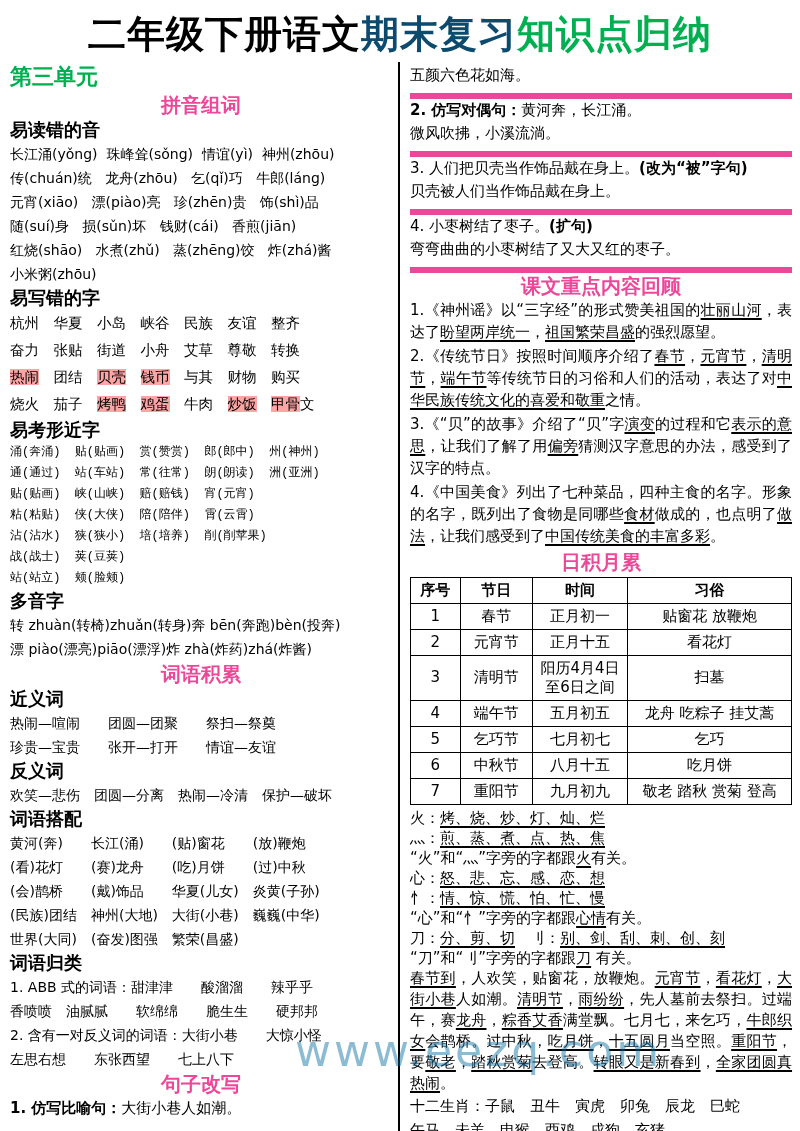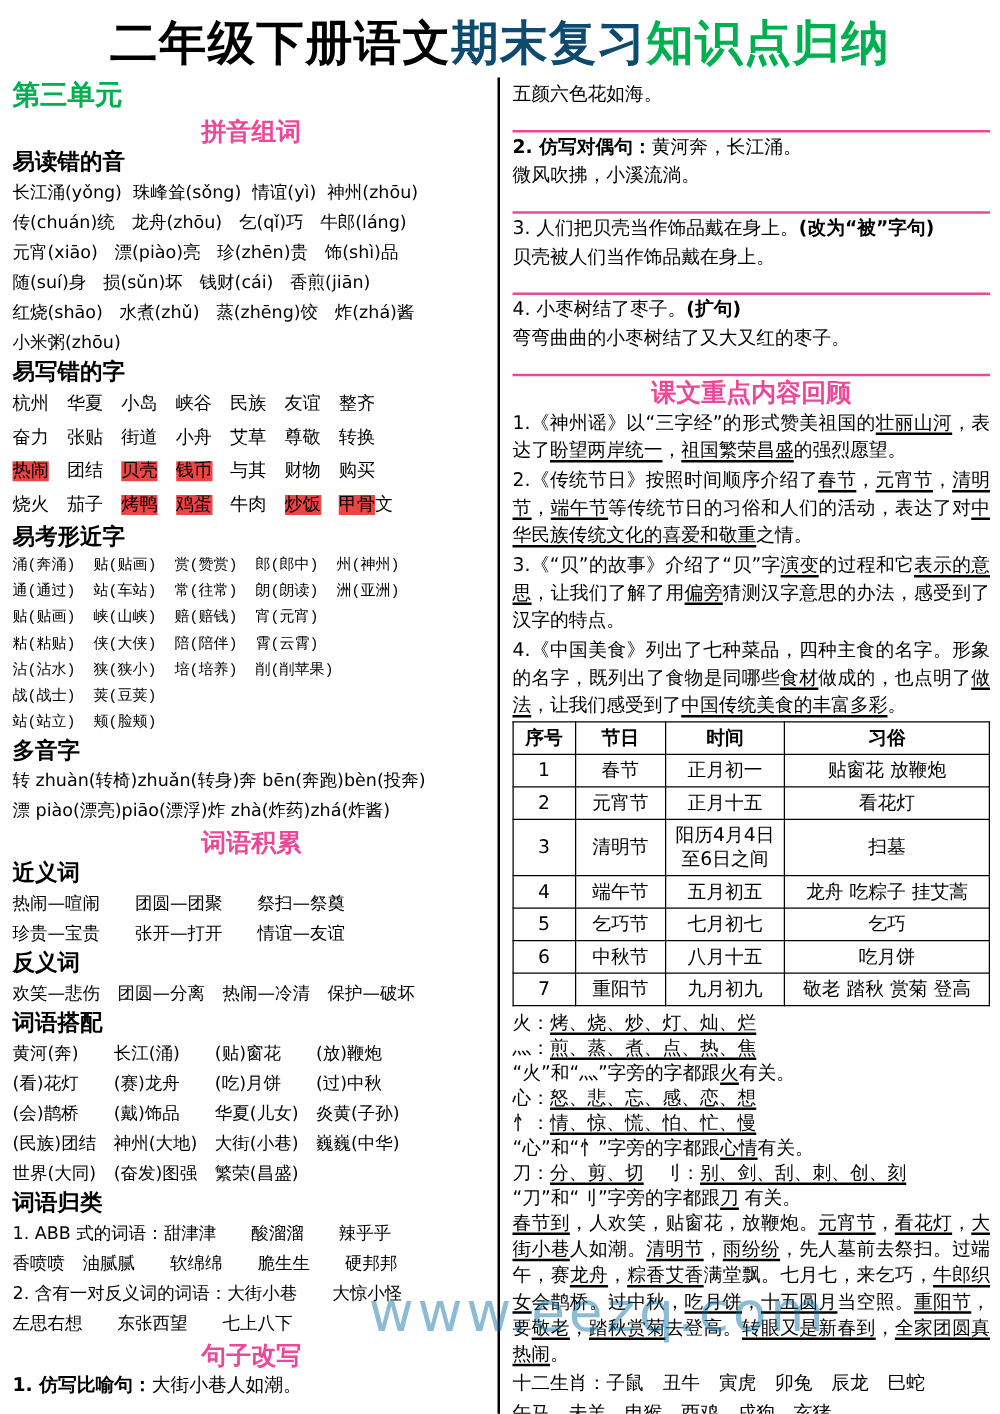--- a/index.html
+++ b/index.html
@@ -1,34 +1,34 @@
 <!DOCTYPE html>
 <html><head>
 <meta charset="utf-8">
 <style>
   html,body{margin:0;padding:0;background:#fff;}
   body{width:800px;height:1131px;overflow:hidden;position:relative;
        font-family:"DejaVu Sans","Liberation Sans",sans-serif;color:#000;}
   .b{font-weight:bold;}
   .u{text-decoration:underline;text-underline-offset:3px;text-decoration-thickness:1.5px;}
-  .hl{background:#ef4444;}
+  .hl{background:#fca5a5;}
   .red{color:#0c4a6e;}
   .green{color:#00b050;}
   .title{margin:0;padding:14px 0 2px;text-align:center;font-size:38px;font-weight:bold;letter-spacing:1px;line-height:1.1;}
   .columns{display:flex;align-items:stretch;margin-top:4px;}
   .col-left{width:398px;box-sizing:border-box;padding:0 6px 0 10px;overflow:hidden;}
   .col-right{width:402px;box-sizing:border-box;border-left:2px solid #000;padding:2px 8px 0 10px;overflow:hidden;}
   .unit{font-size:22px;font-weight:bold;line-height:30px;}
   .rhead{color:#ec4899;font-size:20px;font-weight:bold;text-align:center;line-height:26px;}
   .sub{font-size:18px;font-weight:bold;line-height:24px;}
   .line{font-size:14px;line-height:24px;white-space:pre;}
   .wrow{font-size:14.5px;line-height:27px;white-space:pre;}
   .xj{font-size:12px;line-height:21px;white-space:pre;font-family:Liberation Mono, monospace;}
   .sent{font-size:15px;line-height:23px;}
-  .ansline{border-bottom:2px solid #ec4899;padding-bottom:17px;}
+  .ansline{border-bottom:6px solid #ec4899;padding-bottom:6px;}
   .para{font-size:15px;line-height:22px;margin:0 0 2px;text-align:justify;}
   .ftable{width:100%;border-collapse:collapse;margin:2px 0 3px;}
   .ftable th,.ftable td{border:1.5px solid #000;text-align:center;font-size:15px;padding:3px 2px;line-height:19px;}
   .ftable th{font-weight:bold;}
   .c-num{width:13%;} .c-fest{width:19%;} .c-time{width:25%;} .c-cust{width:43%;}
   .rline{font-size:15px;line-height:20px;white-space:pre-wrap;}
   .rhyme{font-size:15px;line-height:21px;text-align:justify;}
   .zline{font-size:15px;line-height:24px;white-space:pre;}
   .watermark{position:absolute;left:295px;top:1025px;font-size:44px;color:#0369a1;
              opacity:.45;letter-spacing:3px;pointer-events:none;white-space:nowrap;}
@@ -121,20 +121,21 @@
     <div class="sent ansline">贝壳被人们当作饰品戴在身上。</div>
     <div class="sent"><span>4. 小枣树结了枣子。</span><span class="b">(扩句)</span></div>
     <div class="sent ansline">弯弯曲曲的小枣树结了又大又红的枣子。</div>
 
     <div class="rhead">课文重点内容回顾</div>
     <p class="para"><span>1.《神州谣》以“三字经”的形式赞美祖国的</span><span class="u">壮丽山河</span><span>，表达了</span><span class="u">盼望两岸统一</span><span>，</span><span class="u">祖国繁荣昌盛</span><span>的强烈愿望。</span></p>
     <p class="para"><span>2.《传统节日》按照时间顺序介绍了</span><span class="u">春节</span><span>，</span><span class="u">元宵节</span><span>，</span><span class="u">清明节</span><span>，</span><span class="u">端午节</span><span>等传统节日的习俗和人们的活动，表达了对</span><span class="u">中华民族传统文化的喜爱和敬重</span><span>之情。</span></p>
     <p class="para"><span>3.《“贝”的故事》介绍了“贝”字</span><span class="u">演变</span><span>的过程和它</span><span class="u">表示的意思</span><span>，让我们了解了用</span><span class="u">偏旁</span><span>猜测汉字意思的办法，感受到了汉字的特点。</span></p>
     <p class="para"><span>4.《中国美食》列出了七种菜品，四种主食的名字。形象的名字，既列出了食物是同哪些</span><span class="u">食材</span><span>做成的，也点明了</span><span class="u">做法</span><span>，让我们感受到了</span><span class="u">中国传统美食的丰富多彩</span><span>。</span></p>
 
+    <div class="rhead">日积月累</div>
     <table class="ftable">
       <thead>
         <tr>
           <th class="c-num">序号</th>
           <th class="c-fest">节日</th>
           <th class="c-time">时间</th>
           <th class="c-cust">习俗</th>
         </tr>
       </thead>
       <tbody>

